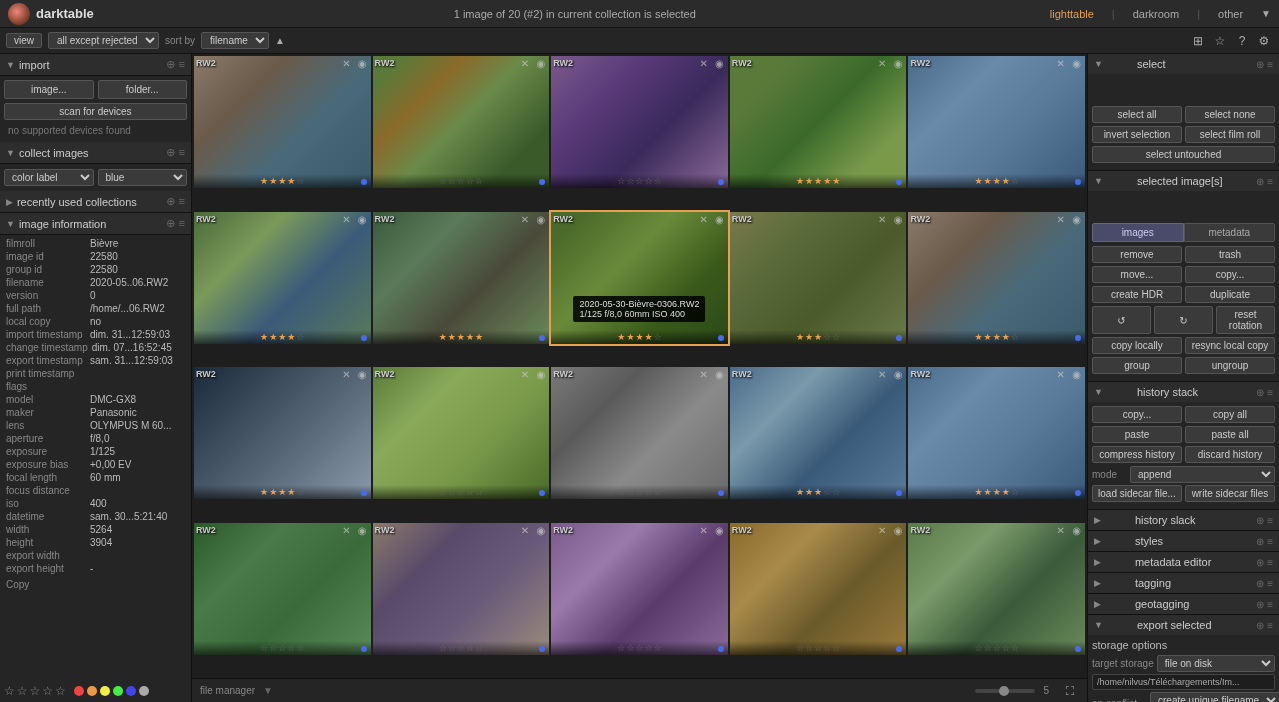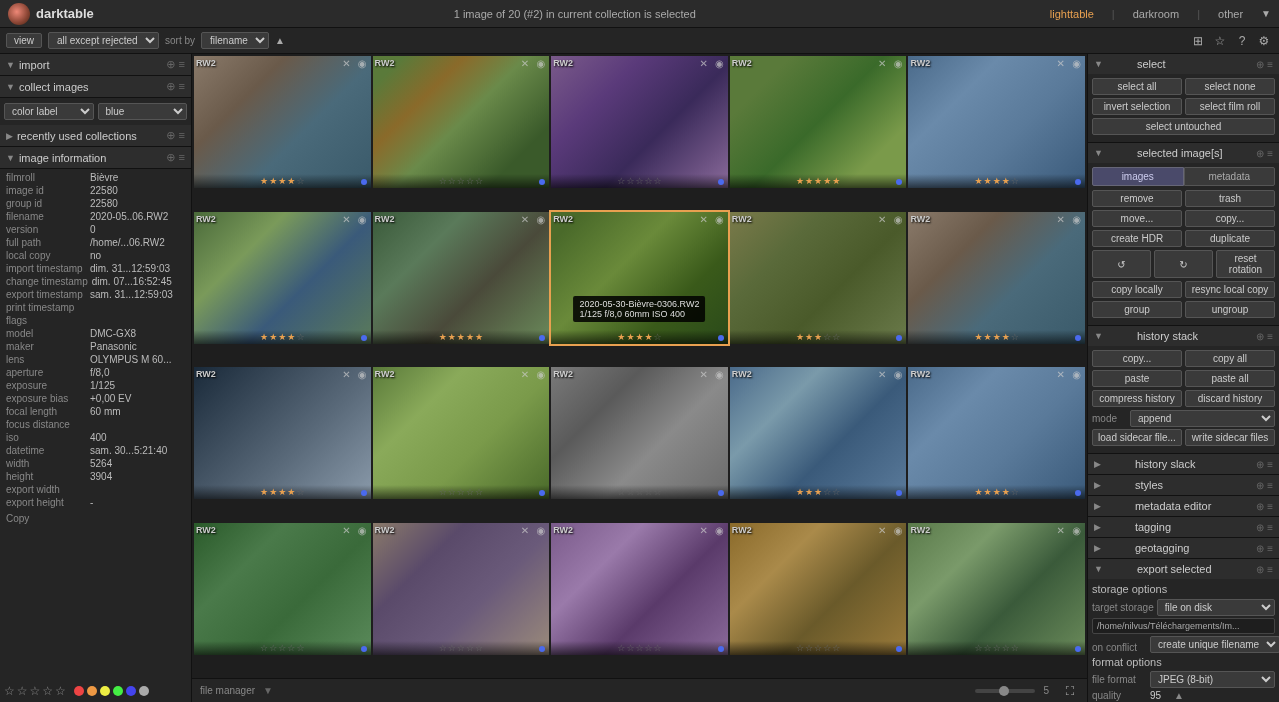--- a/index.html
+++ b/index.html
@@ -347,21 +347,21 @@
       display: flex;
       align-items: center;
       padding: 4px 6px;
       background: #2d2d2d;
       cursor: pointer;
     }
     .rp-header .arrow { color: #888; margin-right: 4px; font-size: 9px; }
     .rp-header .title { color: #ccc; font-size: 11px; flex: 1; margin-left: 30px; }
     .rp-header .icons { display: flex; gap: 3px; color: #666; font-size: 10px; }
 
-    .rp-content { padding: 4px; }
+    .rp-content { padding: 4px; margin-top: 28px; }
 
     .rp-btn-row { display: flex; gap: 3px; margin-bottom: 3px; }
     .rp-btn {
       flex: 1;
       background: #3a3a3a;
       border: 1px solid #555;
       color: #ccc;
       padding: 2px 4px;
       border-radius: 2px;
       cursor: pointer;
@@ -475,20 +475,28 @@
 
 <div class="main">
 
   <div class="left-panel">
 
     <div class="section-header">
       <span class="arrow section-arrow-open"></span>
       <span class="title">import</span>
       <span class="icons">⊕ ≡</span>
     </div>
+    <div class="import-section">
+      <div class="import-btns">
+        <button class="import-btn">image...</button>
+        <button class="import-btn">folder...</button>
+      </div>
+      <button class="scan-btn">scan for devices</button>
+      <div class="no-devices">no supported devices found</div>
+    </div>
 
     <div class="section-header">
       <span class="arrow section-arrow-open"></span>
       <span class="title">collect images</span>
       <span class="icons">⊕ ≡</span>
     </div>
     <div class="collect-section">
       <div class="color-label-row">
         <select class="color-select">
           <option>color label</option>

